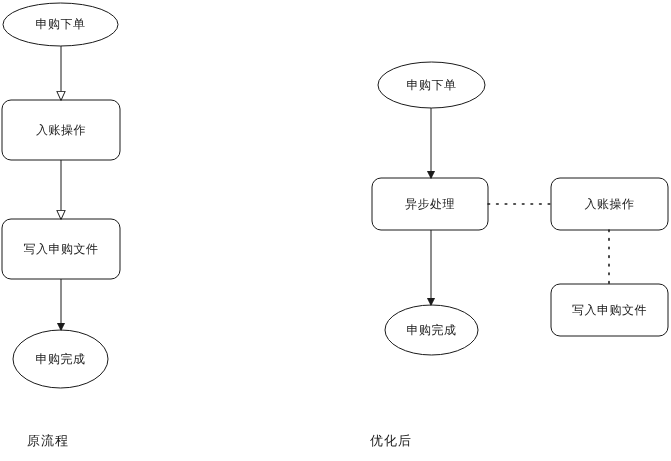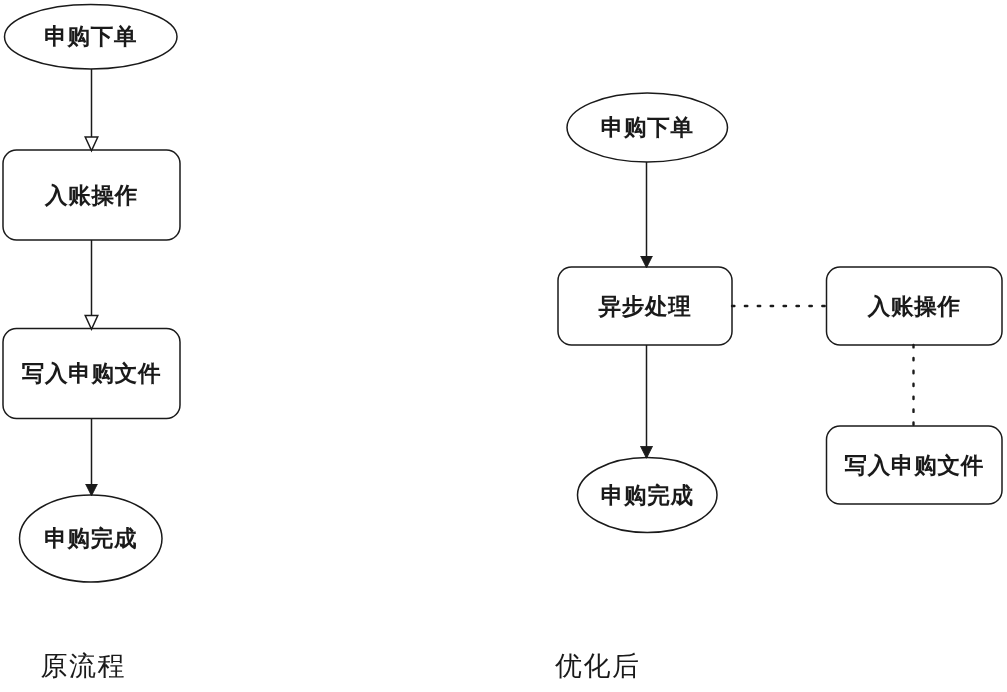--- a/index.html
+++ b/index.html
@@ -19,30 +19,29 @@
     left: 0;
     top: 0;
     width: 671px;
     height: 461px;
   }
   .node-label {
     position: absolute;
     display: flex;
     align-items: center;
     justify-content: center;
-    font-size: 15px;
+    font-size: 12px;
     color: #1a1a1a;
     letter-spacing: 0.5px;
     white-space: nowrap;
     pointer-events: none;
-    font-weight: bold;
   }
   .caption {
     position: absolute;
-    font-size: 18px;
+    font-size: 13px;
     color: #1a1a1a;
     letter-spacing: 1px;
     white-space: nowrap;
   }
 </style>
 </head>
 <body>
 
 <svg id="diagram-canvas" viewBox="0 0 671 461" xmlns="http://www.w3.org/2000/svg">
   <defs>

